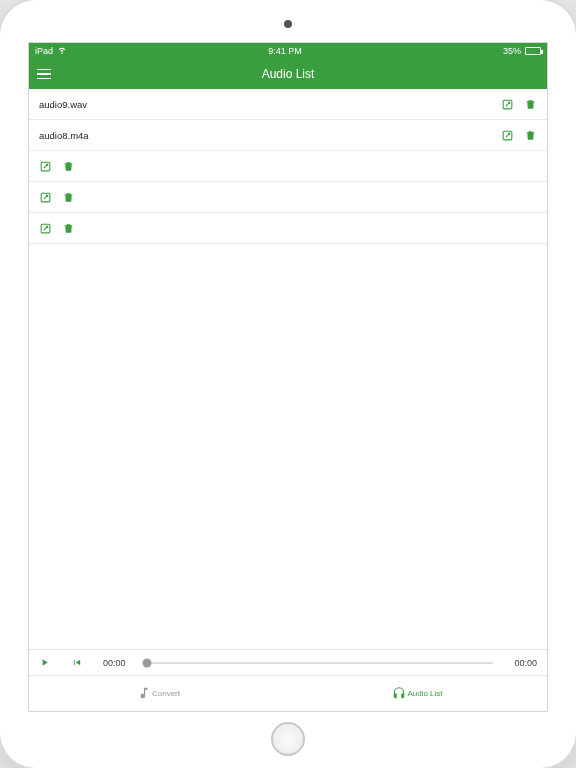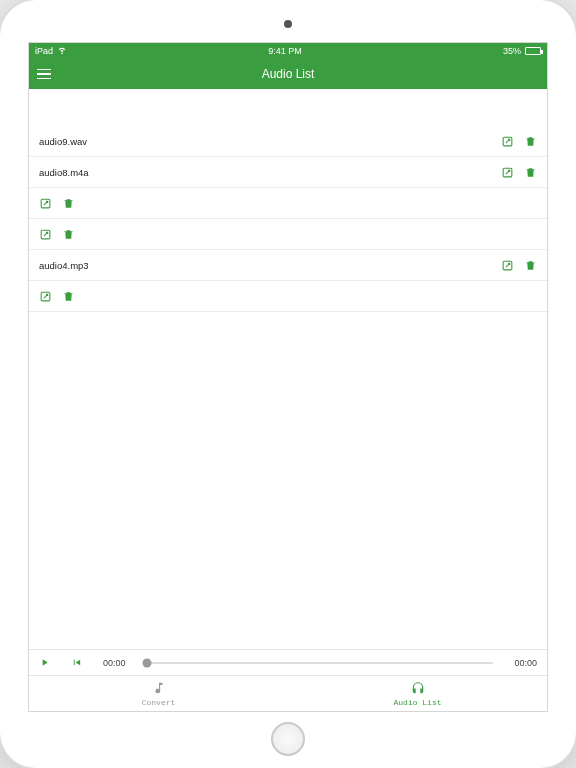--- a/index.html
+++ b/index.html
@@ -35,21 +35,21 @@
   .battery::after { content:""; position:absolute; right:-3px; top:2px; width:2px; height:4px; background:#fff; }
   .battery .fill { background:#fff; height:100%; width:100%; }
   
   .navhead {
     height:30px; background:#3a9d3f; color:#fff; display:flex; align-items:center;
     justify-content:center; position:relative; font-size:12px; font-weight:500;
   }
   .menu-btn { position:absolute; left:8px; top:0; bottom:0; width:24px; display:flex; flex-direction:column; justify-content:center; gap:3px; cursor:pointer;}
   .menu-btn span { display:block; height:1.5px; background:#fff; width:14px; }
   
-  .list { flex:1; overflow:auto;margin-top:37px; }
+  .list { flex:1; overflow:auto; }
   .row {
     height:31px; border-bottom:1px solid #ebebeb; display:flex; align-items:center;
     padding:0 10px; font-size:9.5px; color:#222;
   }
   .row .name { flex:1; }
   .row .actions { display:flex; gap:10px; }
   .icon { width:13px; height:13px; display:inline-flex; align-items:center; justify-content:center; }
   .icon svg { width:100%; height:100%; }
   
   .player {
@@ -57,21 +57,21 @@
     padding:0 10px; gap:21px; font-size:9px; color:#666;
   }
   .player .ctrl { color:#3a9d3f; cursor:pointer; display:flex; align-items:center;}
   .player .time { font-size:9px; color:#444; }
   .player .track { flex:1; height:2px; background:#ddd; position:relative; border-radius:1px;}
   .player .thumb { position:absolute; left:0%; top:50%; transform:translate(-50%,-50%); width:9px; height:9px; border-radius:50%; background:#999; }
   
   .tabbar {
     height:36px; border-top:1px solid #e5e5e5; display:flex; font-size:8px; color:#9a9a9a;
   }
-  .tab { flex:1; display:flex; flex-direction:column; align-items:center; justify-content:center; gap:1px; cursor:pointer;font-family:Liberation Mono, monospace;}
+  .tab { flex:1; display:flex; flex-direction:row; align-items:center; justify-content:center; gap:1px; cursor:pointer;}
   .tab.active { color:#3a9d3f; }
   .tab svg { width:14px; height:14px; }
 </style>
 </head>
 <body>
 
 <div class="device">
   <div class="camera"></div>
   <div class="screen">
 
@@ -142,36 +142,20 @@
               </svg>
             </span>
             <span class="icon">
               <svg viewBox="0 0 24 24" fill="#3a9d3f">
                 <path d="M6 7h12l-1 13H7zM9 4h6l1 2H8zM4 6h16v1H4z"></path>
               </svg>
             </span>
           </span>
         </div>
         <div class="row">
-          <span class="actions">
-            <span class="icon">
-              <svg viewBox="0 0 24 24" fill="none" stroke="#3a9d3f" stroke-width="2">
-                <rect x="4" y="4" width="16" height="16" rx="2"></rect>
-                <path d="M9 15l7-7M13 8h3v3"></path>
-              </svg>
-            </span>
-            <span class="icon">
-              <svg viewBox="0 0 24 24" fill="#3a9d3f">
-                <path d="M6 7h12l-1 13H7zM9 4h6l1 2H8zM4 6h16v1H4z"></path>
-              </svg>
-            </span>
-          </span>
-        </div>
-        <div class="row">
-          <span class="name">audio4.mp3</span>
           <span class="actions">
             <span class="icon">
               <svg viewBox="0 0 24 24" fill="none" stroke="#3a9d3f" stroke-width="2">
                 <rect x="4" y="4" width="16" height="16" rx="2"></rect>
                 <path d="M9 15l7-7M13 8h3v3"></path>
               </svg>
             </span>
             <span class="icon">
               <svg viewBox="0 0 24 24" fill="#3a9d3f">
                 <path d="M6 7h12l-1 13H7zM9 4h6l1 2H8zM4 6h16v1H4z"></path>

